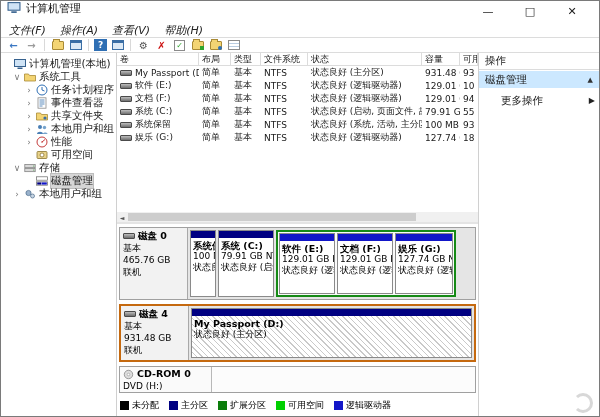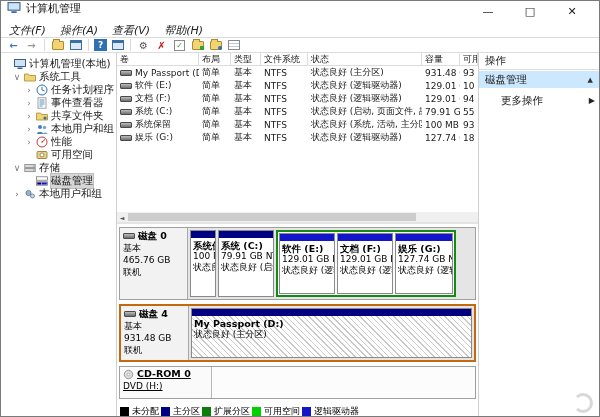--- a/index.html
+++ b/index.html
@@ -67,26 +67,26 @@
   .part { background:#fff; border:1px solid #8a8a8a; display:flex; flex-direction:column; overflow:hidden; flex-shrink:0; }
   .pbar { height:7px; flex:0 0 7px; }
   .pt { padding:0 2px; line-height:11px; white-space:nowrap; overflow:hidden; }
   .pt.b { font-weight:bold; font-size:9.5px; padding-top:2px; }
   .pw1{width:26px;} .pw2{width:56px;} .pw3{width:56px;} .pw4{width:56px;} .pw5{width:58px;}
   .ext-box { border:2px solid #168a16; display:flex; gap:2px; padding:1px; background:#fafafa; flex-shrink:0; }
   .disk0-row { height:73px; }
   .disk1-row { height:58px; border:2px solid #c5690f; }
   .part-d { flex:1; }
   .hatch { background:repeating-linear-gradient(45deg,#ffffff 0 3px,#c9c9c9 3px 4px); }
-  .cdrom-row { height:33px;text-decoration:underline; }
+  .cdrom-row { height:27px; }
   .cdrom-label { width:92px; flex:0 0 92px; border-right:1px solid #b8b8b8; background:#fafafa; padding:1px 3px; line-height:12px; }
   .cdrom-parts { flex:1; background:#fcfcfc; }
 
   
-  .legend { display:flex; align-items:flex-end; gap:2px; padding:2px 1px; font-size:9px; }
+  .legend { display:flex; align-items:flex-end; gap:10px; padding:2px 1px; font-size:9px; }
   .leg-item { display:flex; align-items:center; gap:3px; }
   .sq { width:9px; height:9px; flex:0 0 9px; }
 
   
   .actions-panel { width:120px; flex:0 0 120px; font-size:10.5px; color:#1a1a1a; background:#fff; }
   .actions-header { height:17px; display:flex; align-items:center; padding:0 6px; border-bottom:1px solid #dcdcdc; }
   .action-group { height:17px; display:flex; align-items:center; padding:0 6px; background:#cce8ff; margin-top:1px; }
   .action-group .col-arrow { margin-left:auto; font-size:7px; color:#333; }
   .action-more { height:17px; display:flex; align-items:center; padding:0 4px 0 22px; margin-top:4px; }
   .action-more .exp-arrow { margin-left:auto; font-size:8px; color:#222; }

